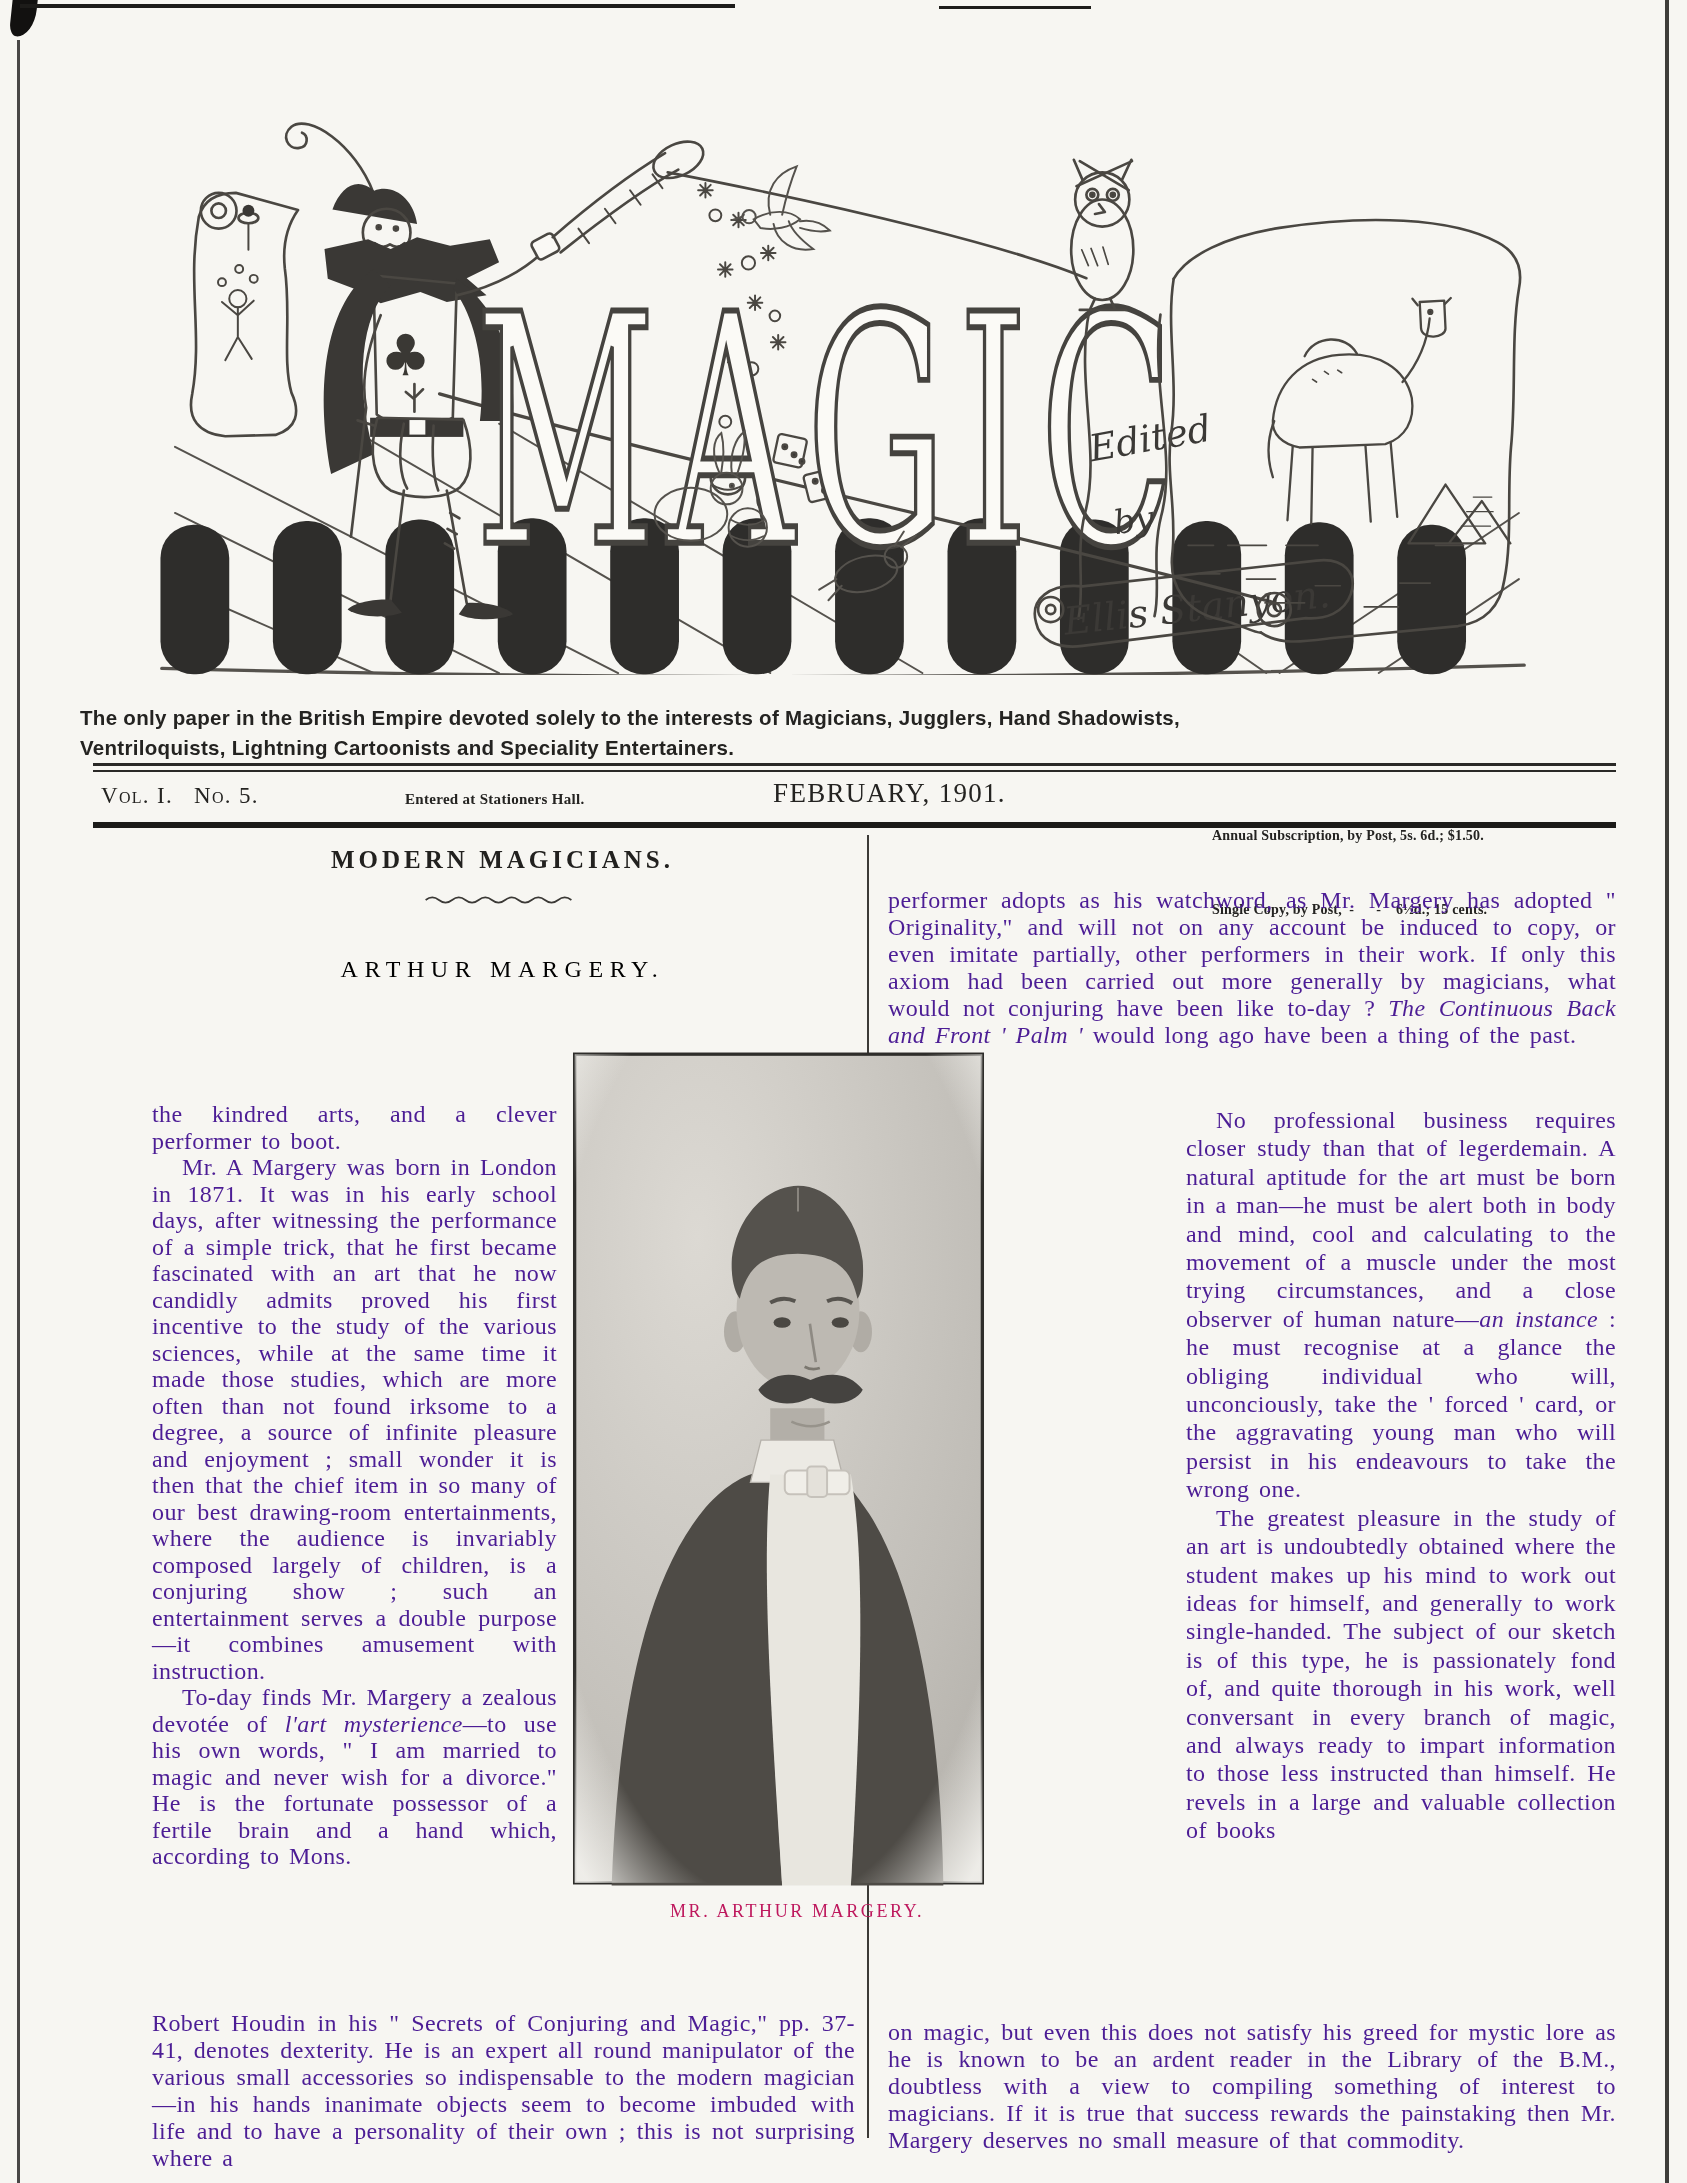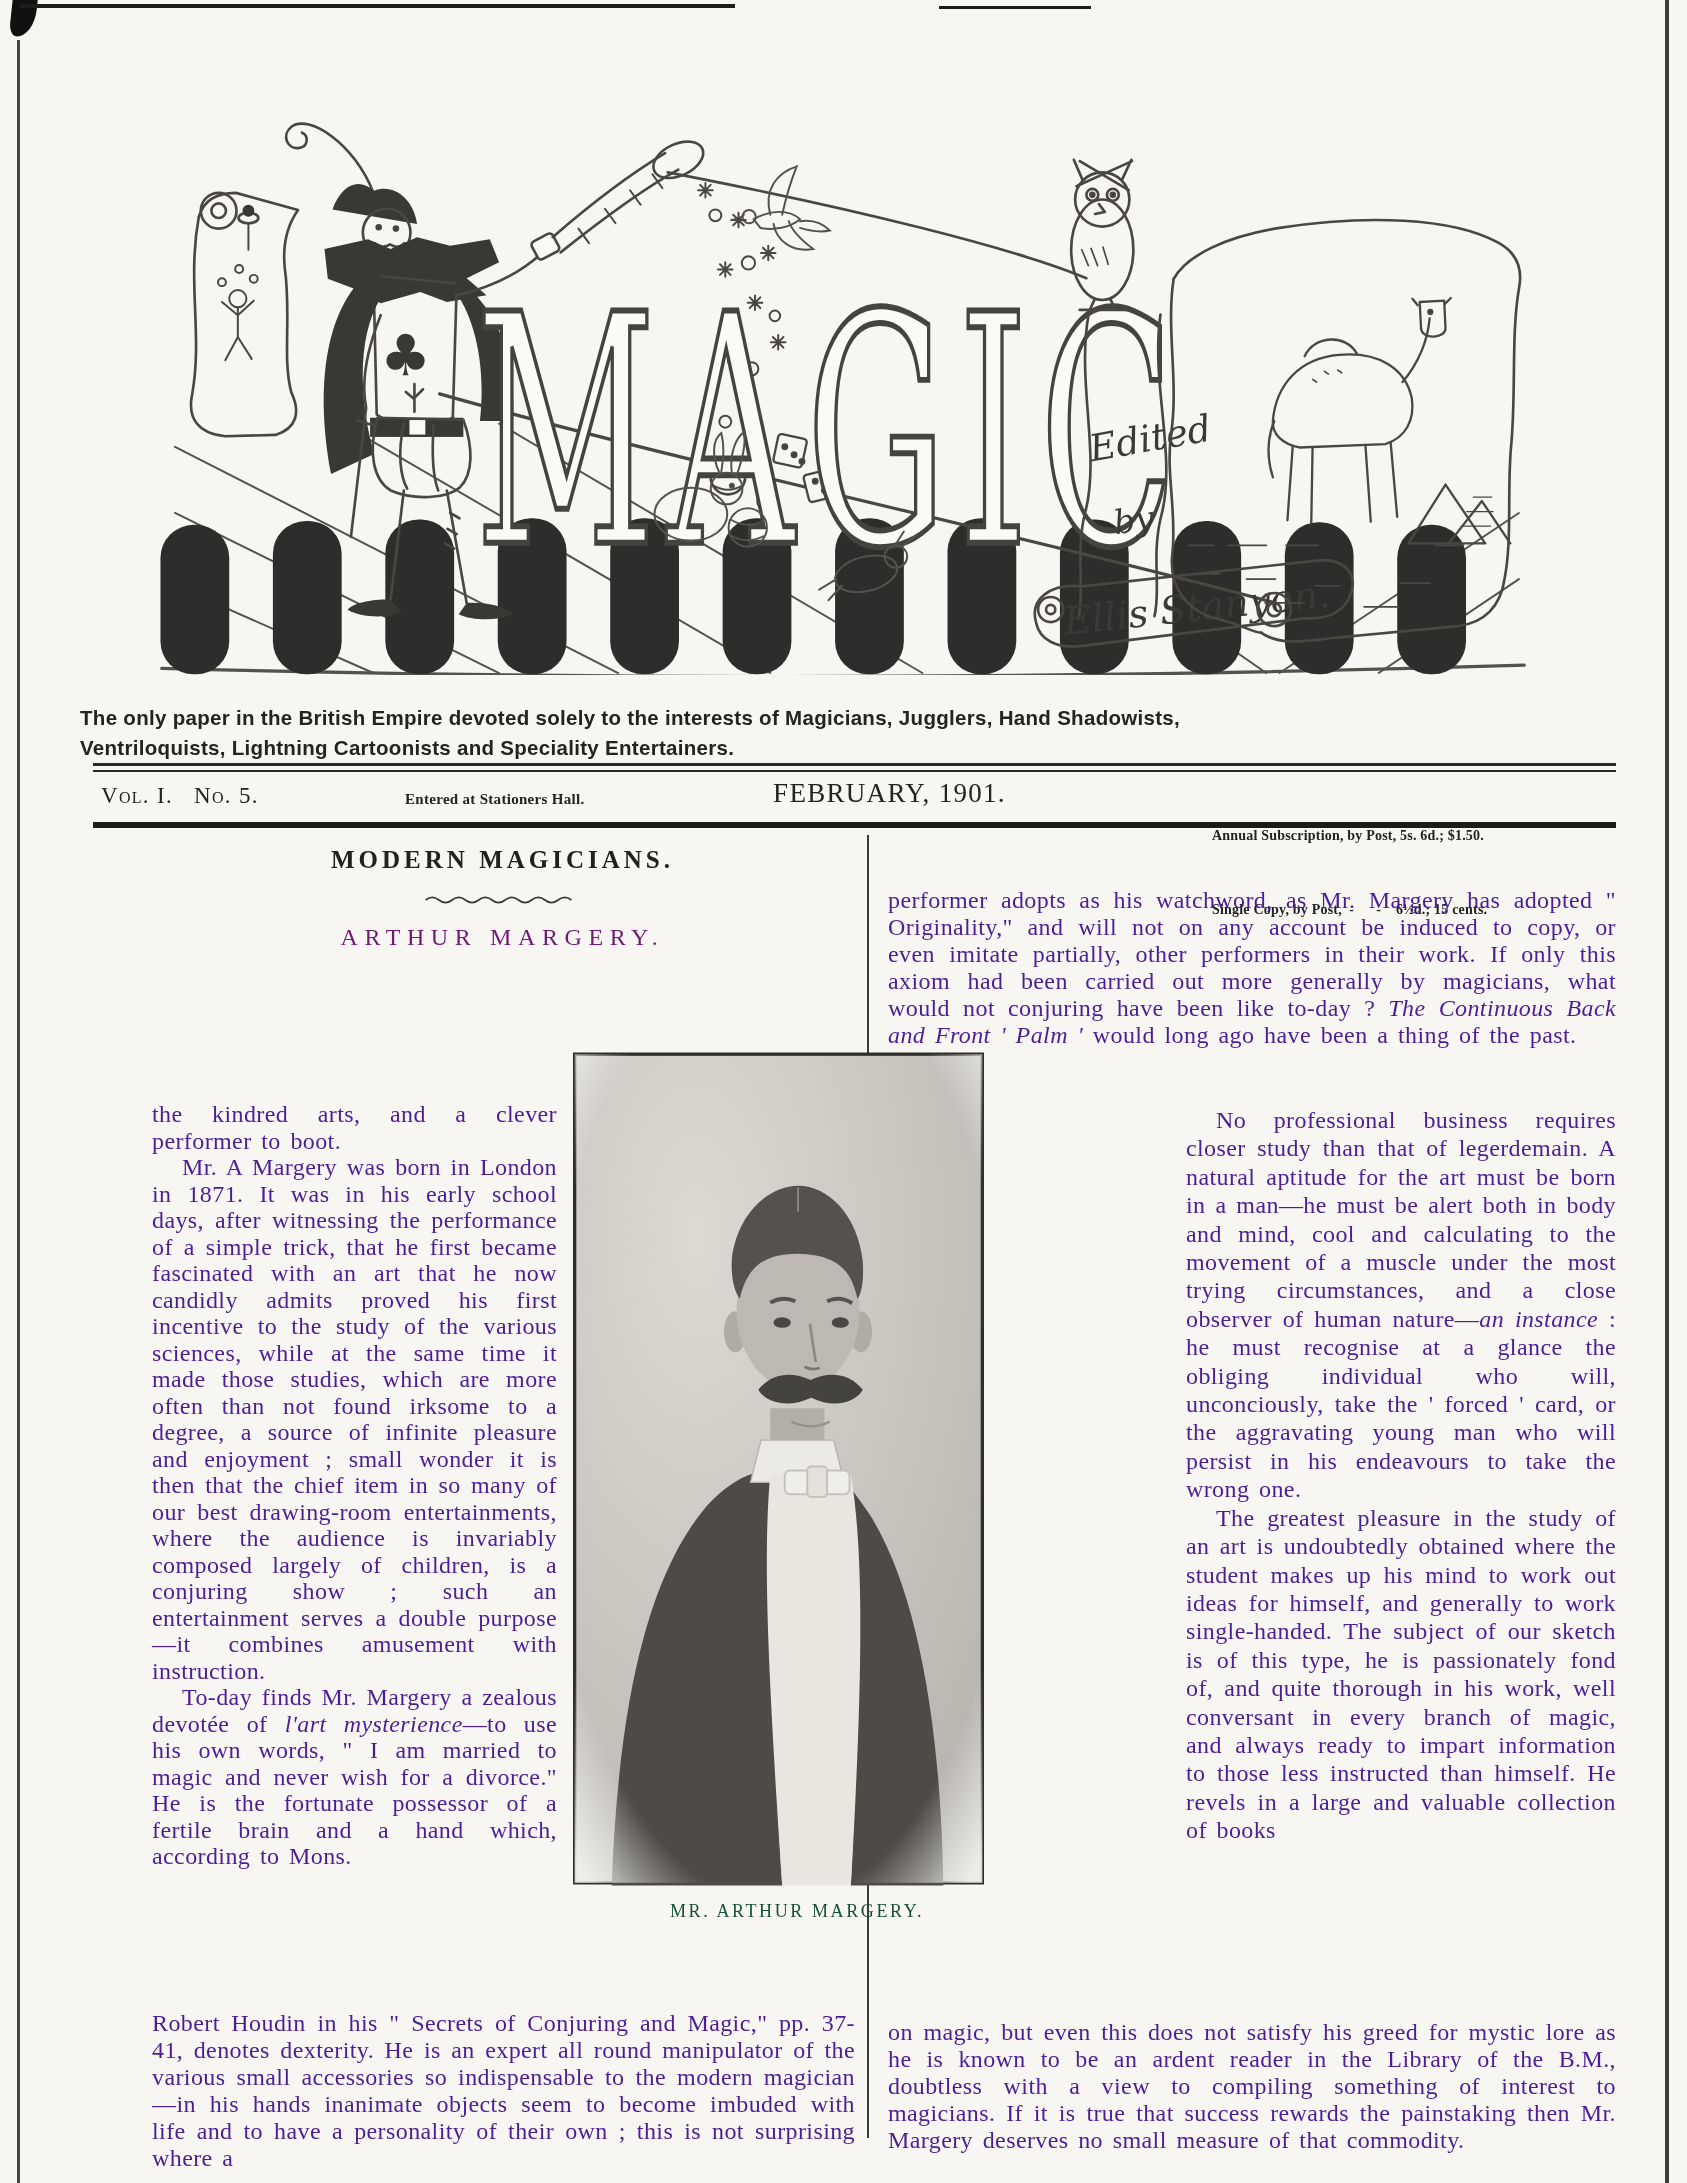--- a/index.html
+++ b/index.html
@@ -21,33 +21,33 @@
            font-size:20.5px;line-height:30px;color:#242321;letter-spacing:0.3px;}
   .rule{position:absolute;background:#2a2927;}
   .issue{position:absolute;color:#242321;}
   .vol{font-size:23px;font-variant:small-caps;letter-spacing:1.3px;white-space:pre-wrap;}
   .entered{font-size:15px;font-weight:bold;letter-spacing:0.3px;}
   .date{font-size:27px;letter-spacing:1.3px;text-align:center;}
   .subs{font-size:14px;font-weight:bold;line-height:24.5px;white-space:pre-wrap;letter-spacing:0.2px;}
   
   .h-section{position:absolute;left:152px;width:701px;top:846px;text-align:center;
              font-size:25px;font-weight:bold;letter-spacing:4px;color:#22211f;}
-  .h-article{position:absolute;left:152px;width:701px;top:924px;text-align:center;
-             font-size:24px;letter-spacing:6.6px;color:#701a75;}
+  .h-article{position:absolute;left:152px;width:701px;top:956px;text-align:center;
+             font-size:24px;letter-spacing:6.6px;color:#000000;}
   .squig{position:absolute;left:423px;top:894px;}
   .body-text{position:absolute;text-align:justify;font-size:24px;color:#4c1d95;
              word-spacing:3.3px;letter-spacing:0.4px;margin-top:38px;}
   .body-text p{margin:0;}
   .body-text p.ind{text-indent:30px;}
   .wide{line-height:27px;}
   .narL{line-height:26.5px;}
   .narR{line-height:28.4px;}
   .photo{position:absolute;left:572px;top:1051px;width:413px;height:835px;}
   .caption{position:absolute;left:572px;top:1901px;width:450px;text-align:center;
-           font-size:18px;letter-spacing:2.6px;color:#14532d;}
+           font-size:18px;letter-spacing:2.6px;color:#be185d;}
   .divider{position:absolute;left:867px;top:835px;width:2px;height:1303px;background:#3c3a37;}
   i{font-style:italic;}
 </style>
 </head>
 <body>
 
 <div class="page">
 
   <div class="blob"></div>
   <div class="edge" style="left:20px;top:4px;width:715px;height:4px;"></div>

